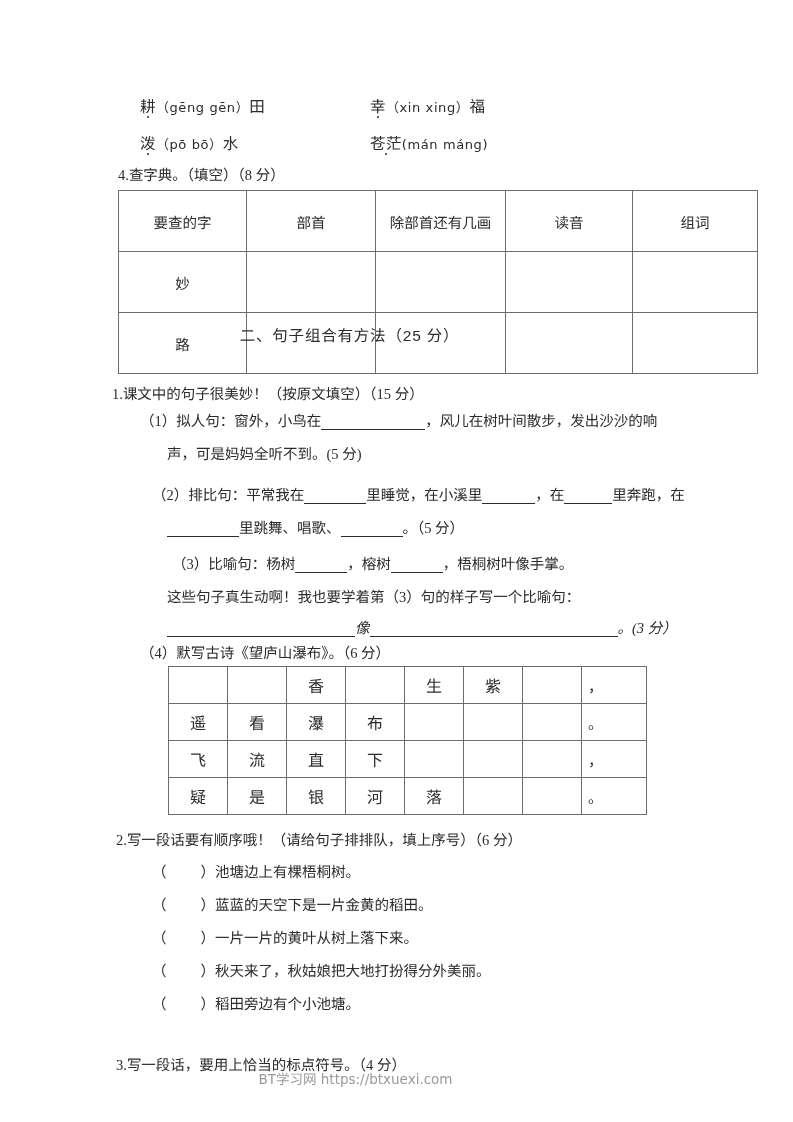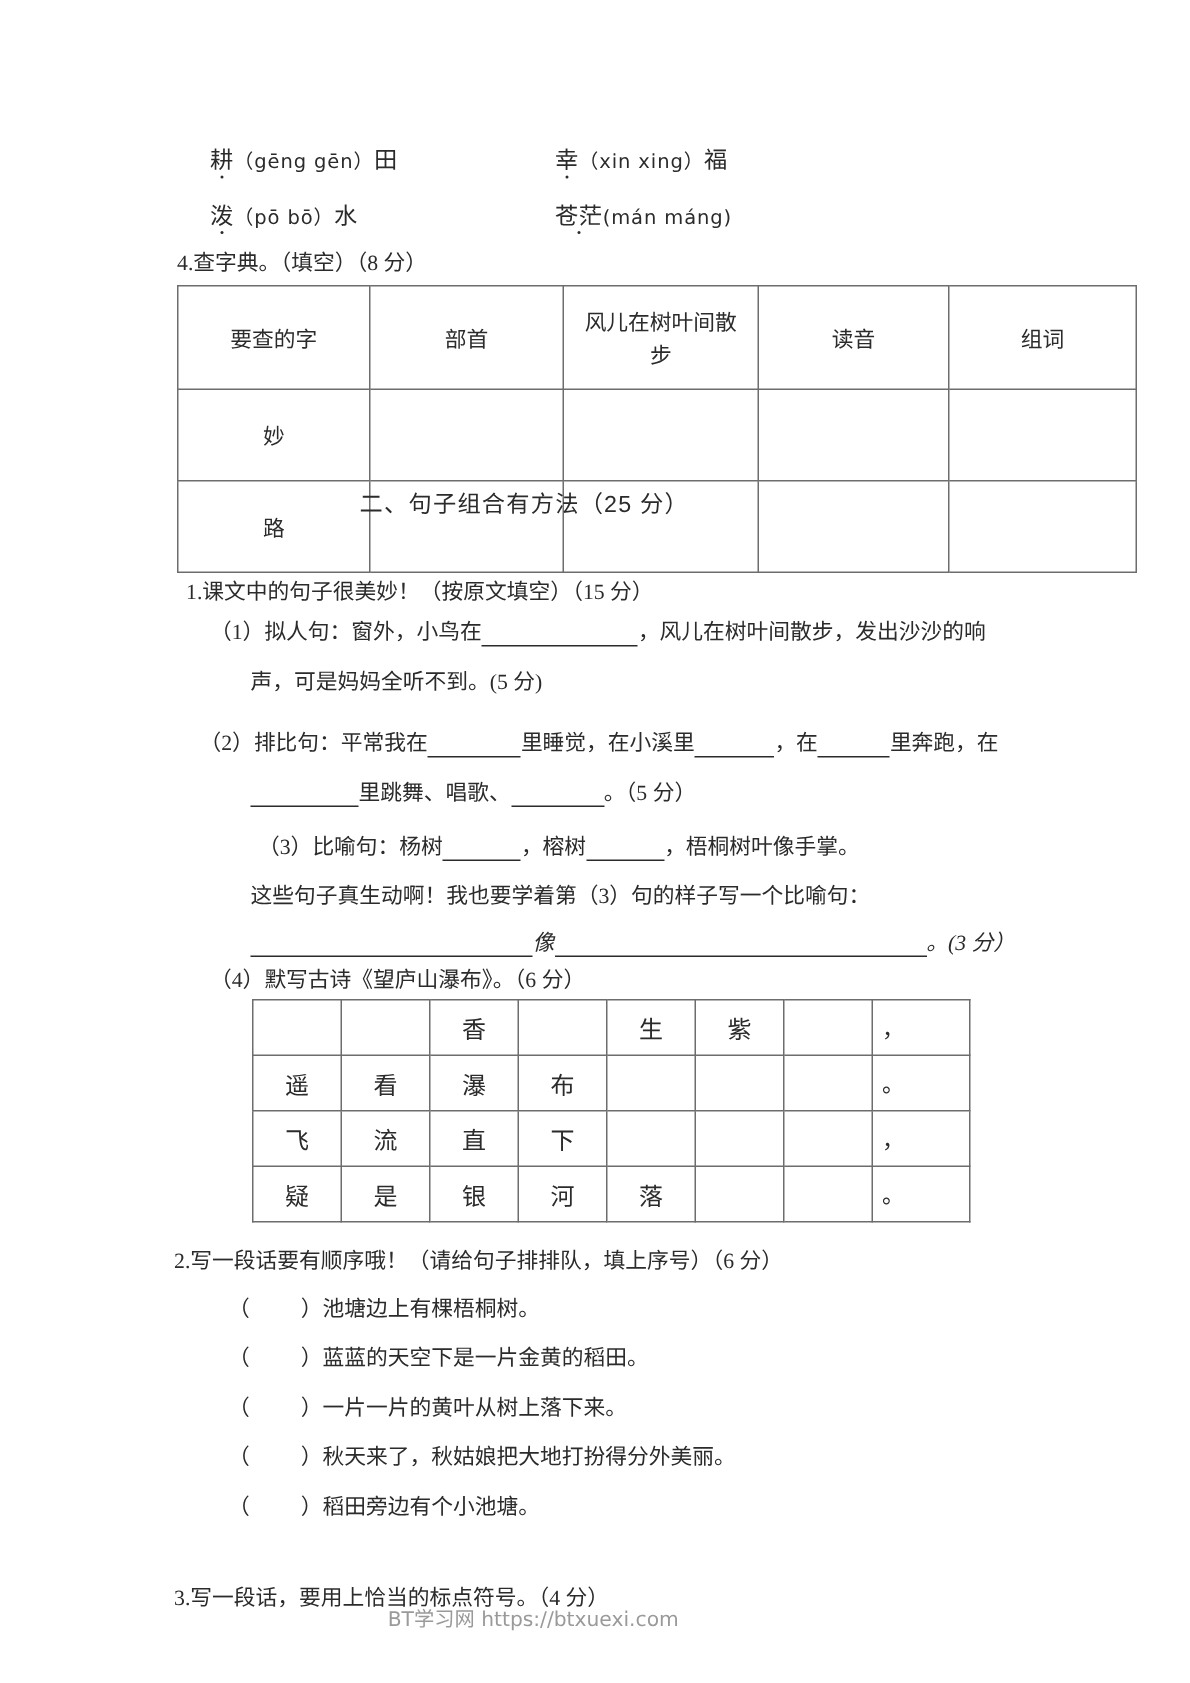--- a/index.html
+++ b/index.html
@@ -166,21 +166,21 @@
       <col class="c1">
         <col class="c2">
         <col class="c3">
         <col class="c4">
         <col class="c5">
     </colgroup>
     <thead>
       <tr>
         <th>要查的字</th>
         <th>部首</th>
-        <th>风儿在树叶间散步</th>
+        <th>除部首还有几画</th>
         <th>读音</th>
         <th>组词</th>
       </tr>
     </thead>
     <tbody>
       <tr>
         <td>妙</td>
         <td></td>
         <td></td>
         <td></td>
@@ -191,28 +191,28 @@
         <td></td>
         <td></td>
         <td></td>
         <td></td>
       </tr>
     </tbody>
   </table>
 
   <div class="section-title">二、句子组合有方法（25 分）</div>
 
-  <div class="q-label" style="left:124px; top:382px;">1.课文中的句子很美妙！（按原文填空）（15 分）</div>
+  <div class="q-label" style="left:112px; top:382px;">1.课文中的句子很美妙！（按原文填空）（15 分）</div>
 
   <div class="q-label" style="left:140px; top:409px;">
     <span>（1）</span><span>拟人句：窗外，小鸟在</span><span class="blank" style="width:104px;"></span><span>，风儿在树叶间散步，发出沙沙的响</span>
   </div>
   <div class="q-label" style="left:167px; top:442px;">声，可是妈妈全听不到。(5 分)</div>
 
-  <div class="q-label" style="left:133px; top:483px;text-align:right;">
+  <div class="q-label" style="left:152px; top:483px;text-align:right;">
     <span>（2）</span><span>排比句：平常我在</span><span class="blank" style="width:62px;"></span><span>里睡觉，在小溪里</span><span class="blank" style="width:53px;"></span><span>，在</span><span class="blank" style="width:48px;"></span><span>里奔跑，在</span>
   </div>
   <div class="q-label" style="left:167px; top:516px;">
     <span class="blank" style="width:72px;"></span><span>里跳舞、唱歌、</span><span class="blank" style="width:62px;"></span><span>。（5 分）</span>
   </div>
 
   <div class="q-label" style="left:140px; top:552px;margin-left:32px;">
     <span>（3）</span><span>比喻句：杨树</span><span class="blank" style="width:52px;"></span><span>，榕树</span><span class="blank" style="width:52px;"></span><span>，梧桐树叶像手掌。</span>
   </div>
   <div class="q-label" style="left:167px; top:585px;">这些句子真生动啊！我也要学着第（3）句的样子写一个比喻句：</div>

